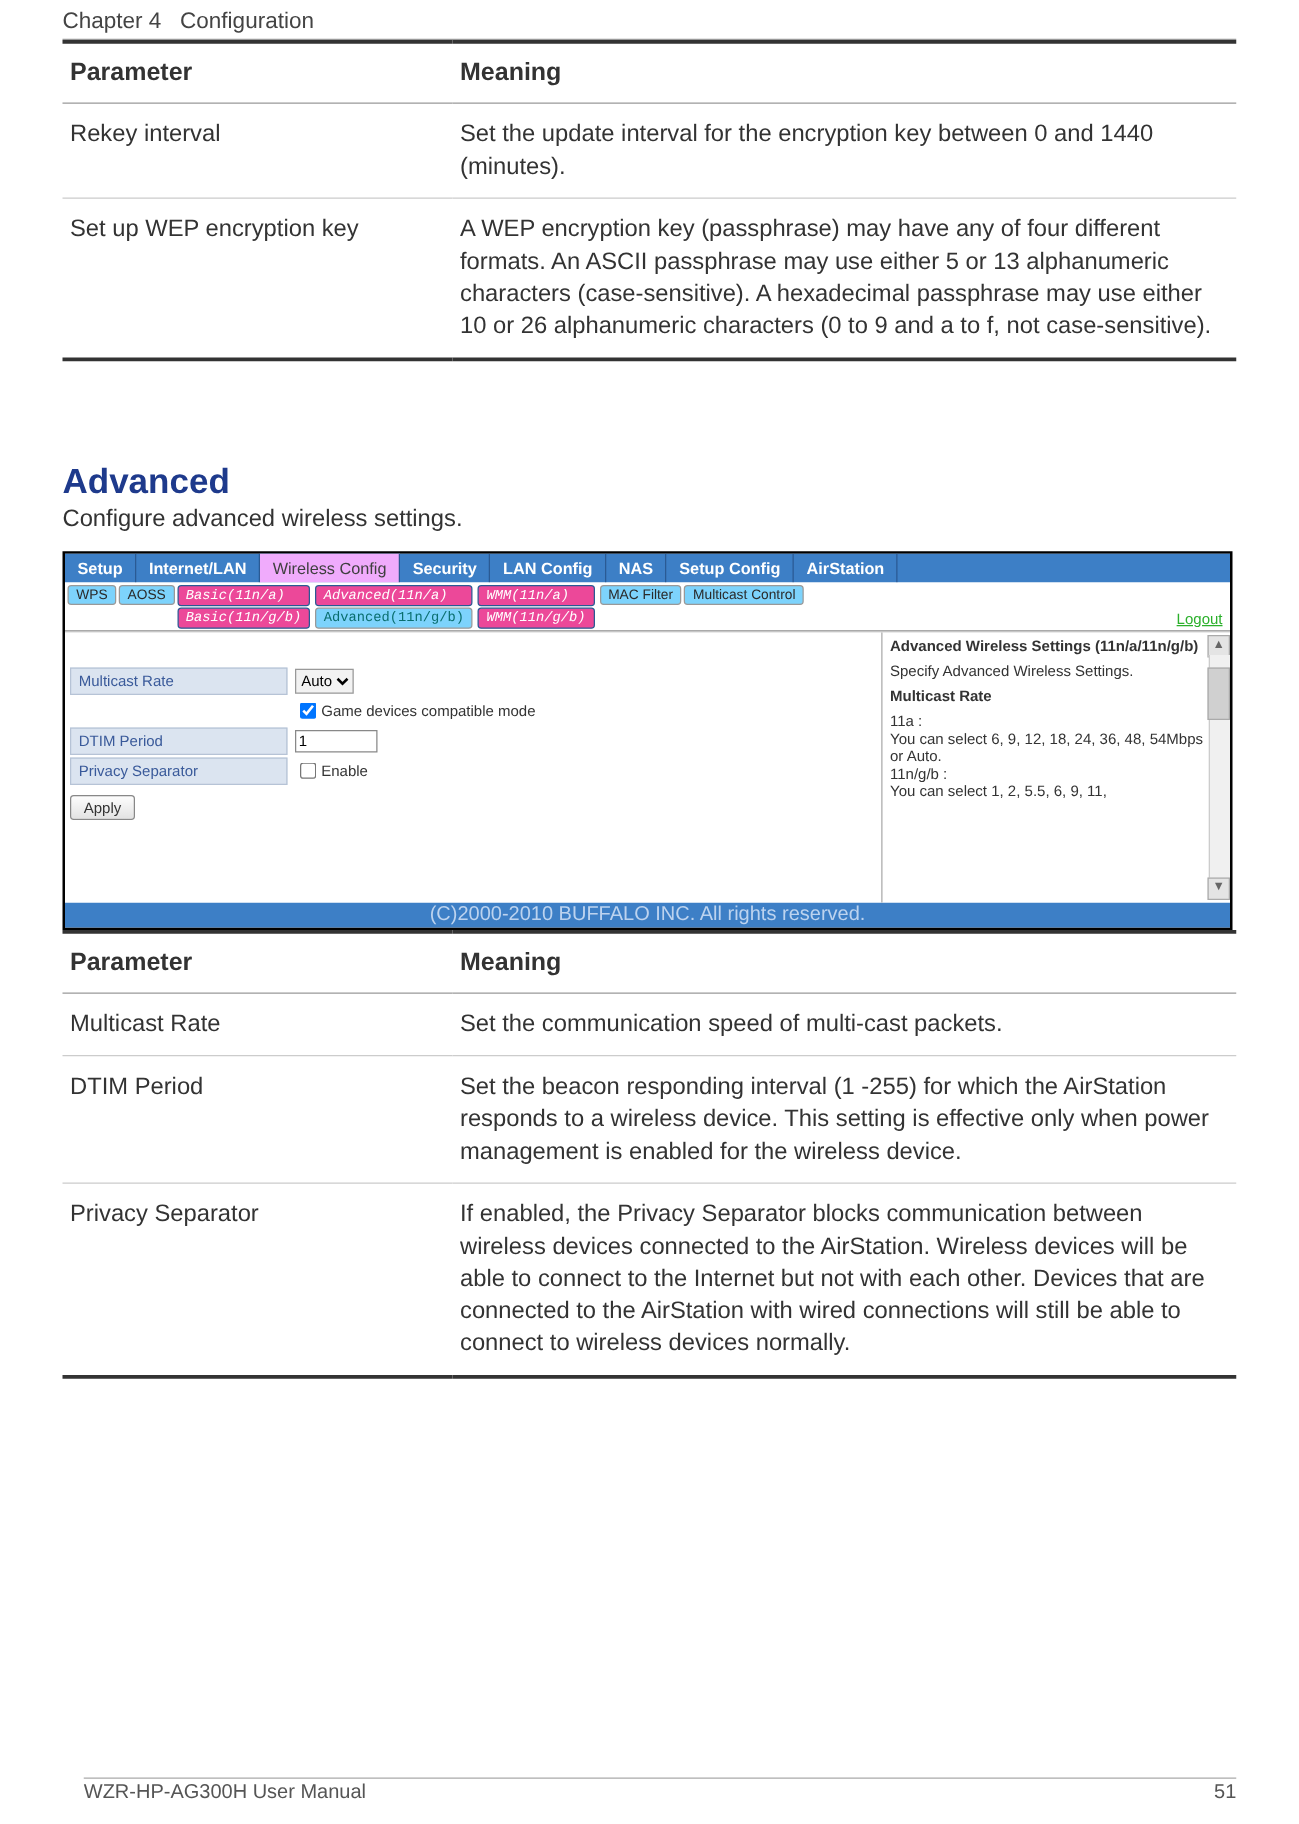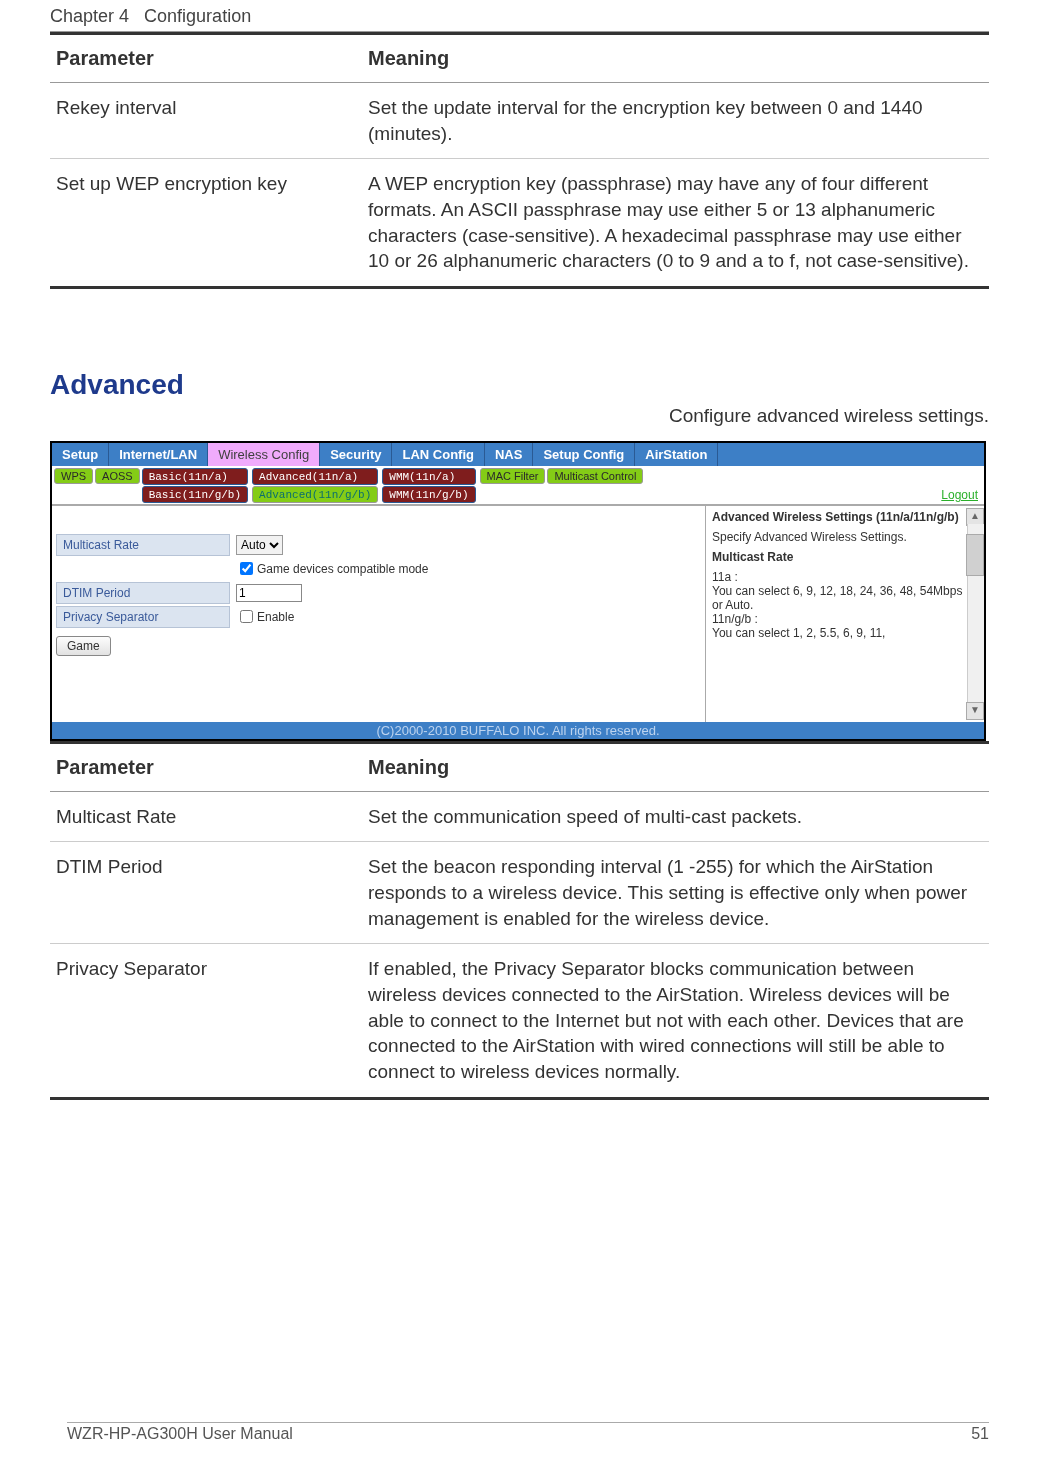--- a/index.html
+++ b/index.html
@@ -54,21 +54,20 @@
     color: #1e3a8c;
     font-size: 28px;
     margin-top: 80px;
     margin-bottom: 4px;
     font-weight: bold;
   }
   .section-sub {
     font-size: 19px;
     color: #333;
     margin-bottom: 14px;
-    text-align: right;
   }
 
   
   .ui-shot {
     border: 2px solid #000;
     width: 932px;
     font-family: Tahoma, Arial, sans-serif;
     font-size: 12px;
   }
   .main-tabs {
@@ -92,28 +91,28 @@
     align-items: flex-start;
     background: #fff;
     border-bottom: 1px solid #aaa;
     padding: 2px 2px 0 2px;
     flex-wrap: wrap;
   }
   .sbtn {
     display: inline-block;
     font-family: Tahoma, Arial, sans-serif;
     font-size: 11px;
-    background: #84cc16;
+    background: #7dd3fc;
     border: 1px solid #999;
     border-radius: 3px;
     padding: 1px 6px;
     margin-right: 2px;
     color: #2a2a2a;
   }
-  .sbtn.blue { background: #7f1d1d; color: #fff; border-color: #2a5a94; }
+  .sbtn.blue { background: #ec4899; color: #fff; border-color: #2a5a94; font-style: italic; }
   .sub-stack { display: inline-flex; flex-direction: column; margin-right: 2px; }
   .sub-stack .sbtn { margin-bottom: 1px; }
   .sbtn .mono { font-family: "Courier New", monospace; }
   .sbtn.teal { color: #0a6e6e; }
 
   .ui-body {
     display: flex;
     border-top: 1px solid #aaa;
   }
   .ui-left {
@@ -205,21 +204,21 @@
     bottom: 18px;
     width: 16px;
     background: #f0f0f0;
     border-left: 1px solid #ccc;
   }
 
   .ui-footer {
     background: #3d7fc6;
     color: #bcd3ef;
     text-align: center;
-    font-size: 13px;
+    font-size: 16px;
     padding: 1px 0;
   }
 
   .page-footer {
     position: absolute;
     bottom: 16px;
     left: 67px;
     right: 50px;
     border-top: 1px solid #aaa;
     display: flex;
@@ -315,21 +314,21 @@
             <input class="textnum" value="1" style="">
           </div>
         </div>
         <div class="form-row">
           <div class="label">Privacy Separator</div>
           <div class="field">
             <input type="checkbox" class="cb" style="">
             <span>Enable</span>
           </div>
         </div>
-        <div class="apply-btn">Game</div>
+        <div class="apply-btn">Apply</div>
       </div>
 
       <div class="ui-right">
         <div class="scroll-up">▲</div>
         <div class="scroll-track"></div>
         <div class="scroll-thumb"></div>
         <div class="scroll-dn">▼</div>
         <div style="padding-right:18px;">
           <div class="hpanel-title">Advanced Wireless Settings (11n/a/11n/g/b)</div>
           <div class="hpanel-p">Specify Advanced Wireless Settings.</div>

